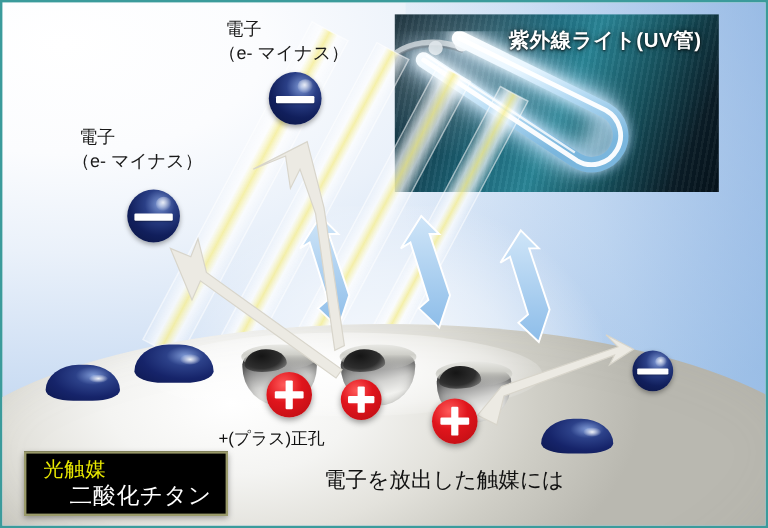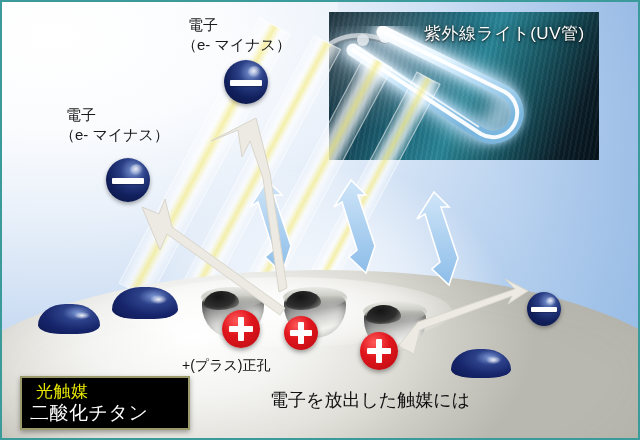--- a/index.html
+++ b/index.html
@@ -27,20 +27,21 @@
     pointer-events:none;
   }
 
   
   .uv-panel{
     position:absolute;left:327px;top:10px;width:270px;height:148px;
     overflow:hidden;
     background:
       radial-gradient(ellipse 70% 90% at 18% 30%, rgba(255,255,255,.30) 0%, rgba(255,255,255,0) 55%),
       linear-gradient(115deg, #0d2430 0%, #123c4c 18%, #1f6d80 40%, #2a8596 52%, #17535f 70%, #0a1c26 88%, #05121a 100%);
+    font-weight: bold;
   }
   .uv-panel .sheen{
     position:absolute;inset:0;
     background:repeating-linear-gradient(100deg, rgba(255,255,255,.045) 0 2px, rgba(0,0,0,.04) 2px 5px);
   }
   .uv-tube{
     position:absolute;left:-6px;top:14px;width:250px;height:140px;
   }
   .uv-label{
     position:absolute;left:95px;top:10px;
@@ -140,21 +141,21 @@
   .lbl-note{font-size:18px;color:#111;line-height:1.35;}
 
   
   .cat-box{
     position:absolute;left:18px;top:374px;width:166px;height:50px;
     background:#000;border:2px solid #9a9a6a;
     box-shadow:0 2px 5px rgba(0,0,0,.35);
     text-align:right;
   }
   .cat-box .l1{position:absolute;left:14px;top:2px;color:#e8e800;font-size:17px;letter-spacing:.5px;}
-  .cat-box .l2{position:absolute;left:8px;top:22px;color:#ffffff;font-size:19px;letter-spacing:.5px;}
+  .cat-box .l2{position:absolute;left:36px;top:22px;color:#ffffff;font-size:19px;letter-spacing:.5px;}
 </style>
 </head>
 <body>
 
 <div id="stage">
 
   <div class="bg-right-glow"></div>
   <div class="bg-bottom-light"></div>
 
   <div class="uv-panel">

